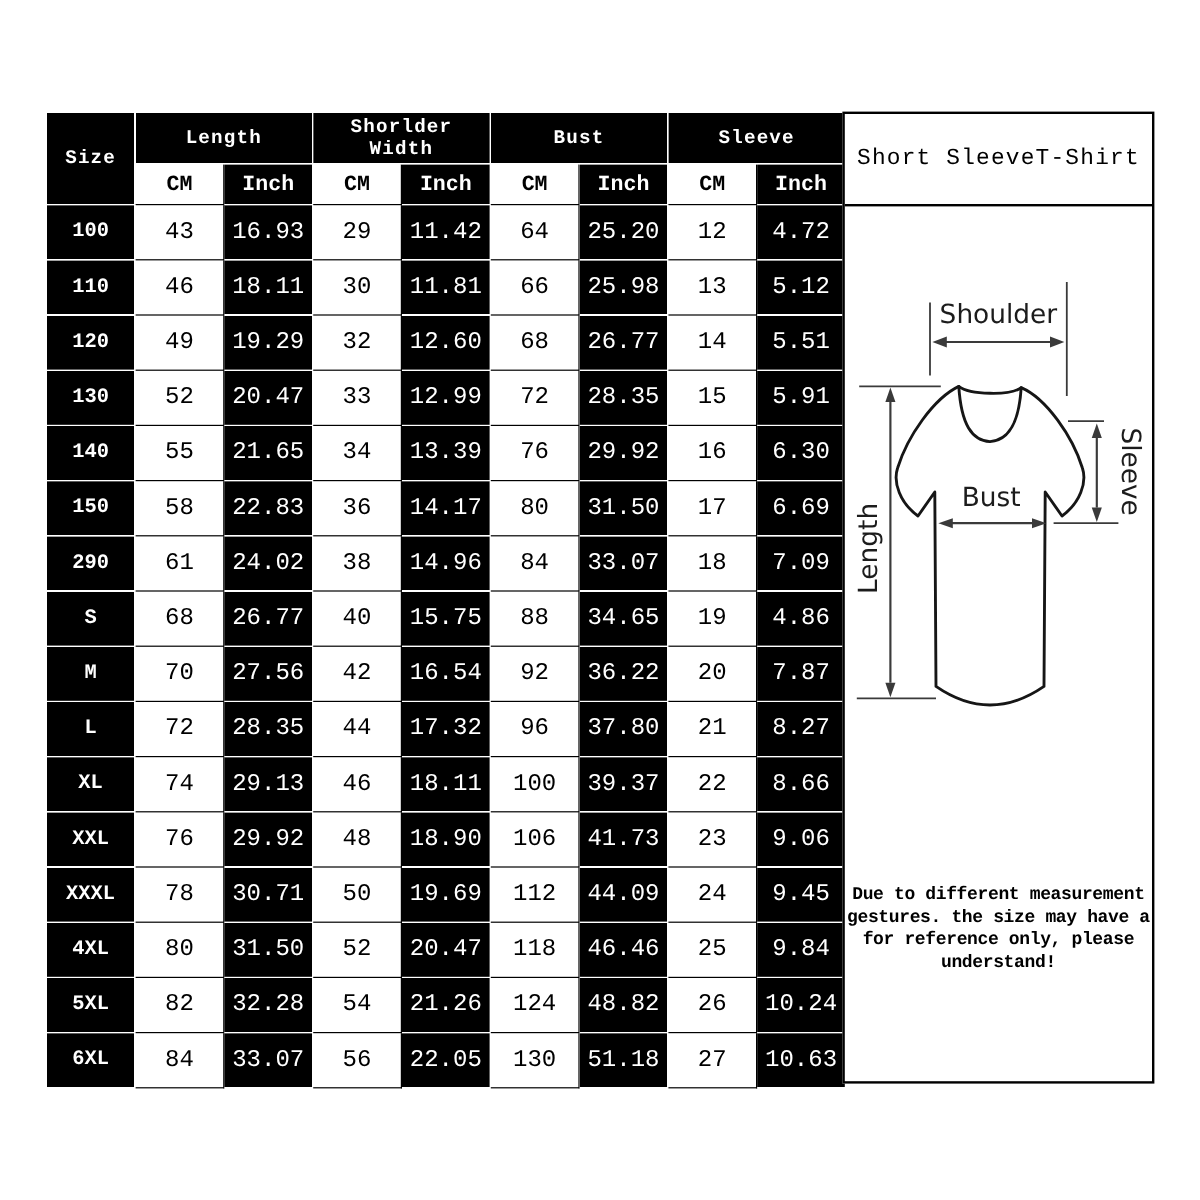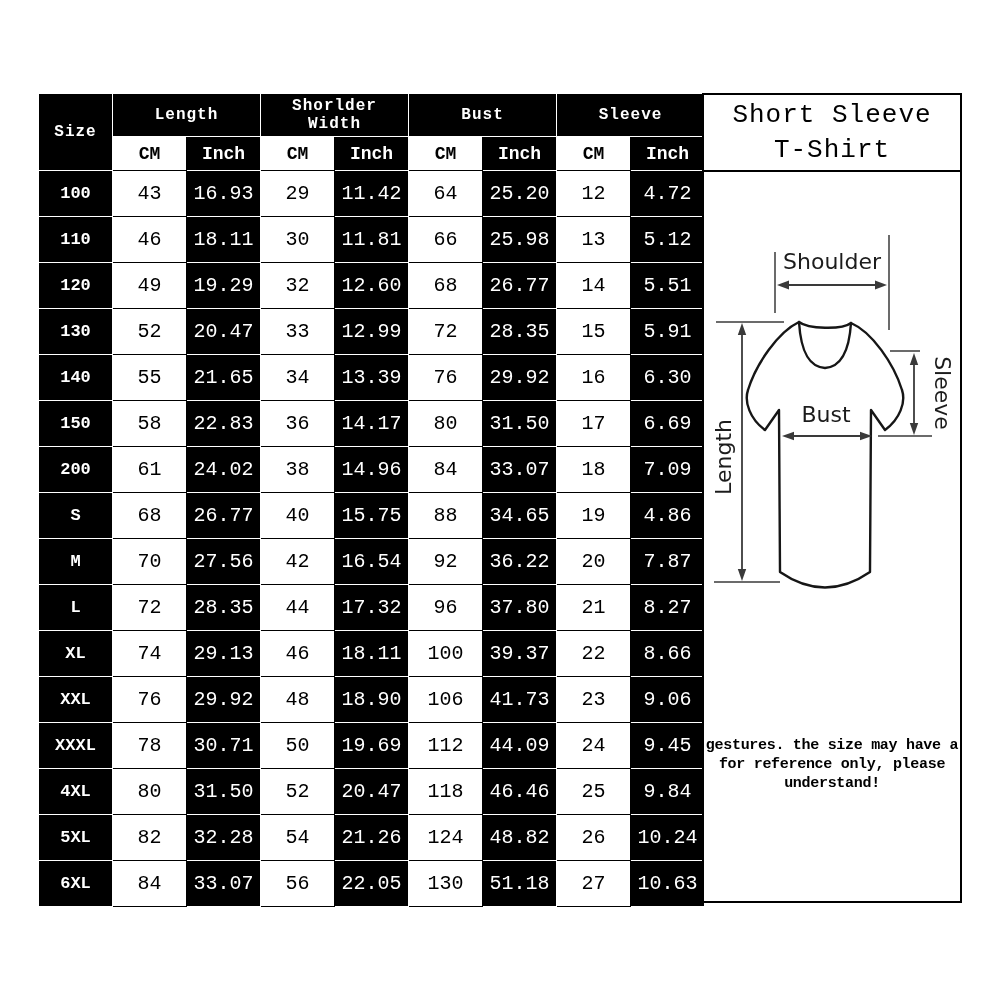--- a/index.html
+++ b/index.html
@@ -27,22 +27,22 @@
   .sz    { font-size:17px; font-weight:bold; }
   .val   { font-size:20px; font-weight:normal; }
 
   
   .panel {
     position:absolute; left:702px; top:93px; width:260px; height:810px;
     border:2px solid #000; box-sizing:border-box; background:#fff;
   }
   .title-box {
     height:77px; border-bottom:2px solid #000; box-sizing:border-box;
-    display:flex; flex-direction:column; align-items:center; justify-content:center;
-    font-size:26px; line-height:35px; color:#000; letter-spacing:1px; white-space:nowrap;
+    display:flex; flex-direction:row; align-items:center; justify-content:center;
+    font-size:19px; line-height:35px; color:#000; letter-spacing:1px; white-space:nowrap;
   }
   .diagram { display:block; width:256px; height:560px; }
   .note {
     text-align:center; font-weight:bold; font-size:15px; line-height:19px;
     letter-spacing:-0.3px; color:#000; padding-top:4px; white-space:nowrap;
   }
 </style>
 </head>
 <body>
 
@@ -140,21 +140,21 @@
           <td class="wht val">58</td>
           <td class="blk val">22.83</td>
           <td class="wht val">36</td>
           <td class="blk val">14.17</td>
           <td class="wht val">80</td>
           <td class="blk val">31.50</td>
           <td class="wht val">17</td>
           <td class="blk val">6.69</td>
         </tr>
         <tr>
-          <th class="blk sz">200</th>
+          <th class="blk sz">290</th>
           <td class="wht val">61</td>
           <td class="blk val">24.02</td>
           <td class="wht val">38</td>
           <td class="blk val">14.96</td>
           <td class="wht val">84</td>
           <td class="blk val">33.07</td>
           <td class="wht val">18</td>
           <td class="blk val">7.09</td>
         </tr>
         <tr>
@@ -310,19 +310,20 @@
 
       <g font-family="&quot;DejaVu Sans&quot;, sans-serif" font-size="22" fill="#1c1c1c">
         <text x="128" y="97" text-anchor="middle">Shoulder</text>
         <text x="122" y="250" text-anchor="middle">Bust</text>
         <text transform="translate(27,285) rotate(-90)" text-anchor="middle">Length</text>
         <text transform="translate(231,221) rotate(90)" text-anchor="middle">Sleeve</text>
       </g>
     </svg>
 
     <div class="note">
+      <div>Due to different measurement</div>
       <div>gestures. the size may have a</div>
       <div>for reference only, please</div>
       <div>understand!</div>
     </div>
 
   </div>
 </div>
 
 </body></html>

